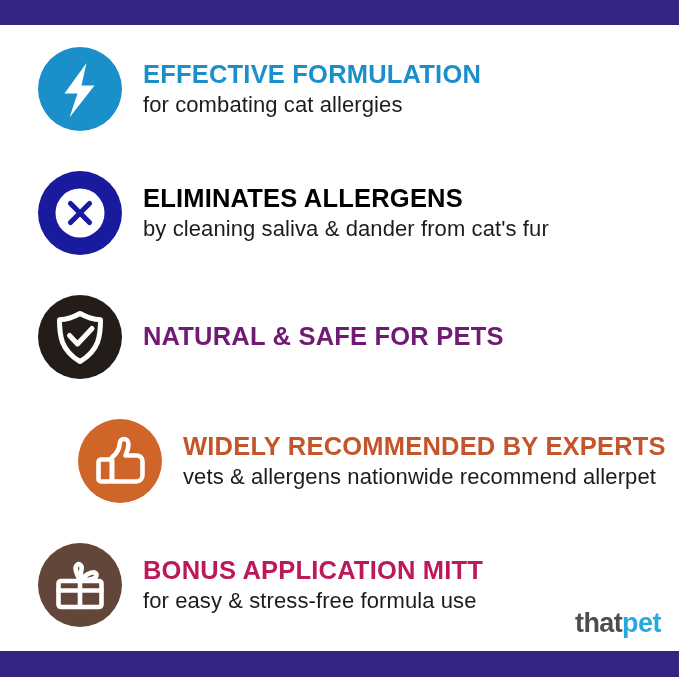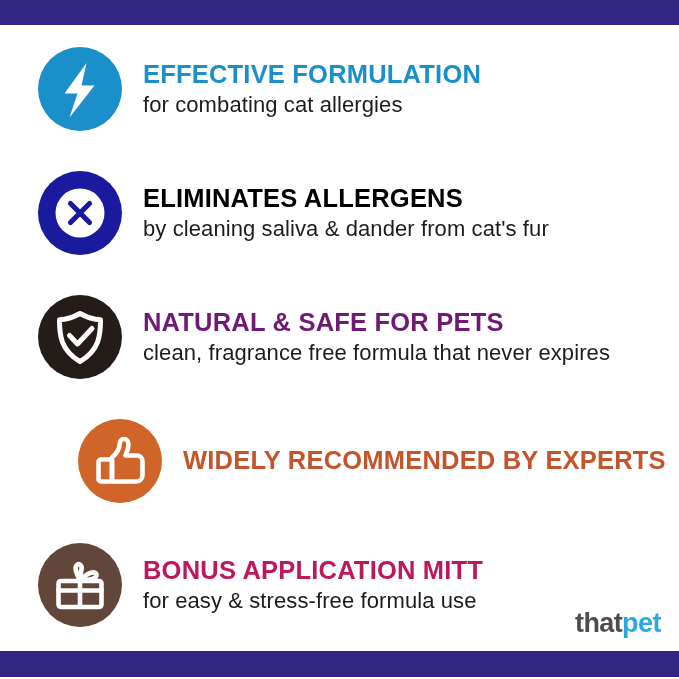--- a/index.html
+++ b/index.html
@@ -146,37 +146,37 @@
       <div class="icon-badge">
         <svg width="84" height="84" viewBox="0 0 84 84" aria-hidden="true">
           <circle cx="42" cy="42" r="42" fill="#241c18"></circle>
           <path d="M42 18.5 C34 23 27 24.5 21.5 24.8 C21.5 40 22.5 55 42 66.5
                    C61.5 55 62.5 40 62.5 24.8 C57 24.5 50 23 42 18.5 Z" fill="none" stroke="#ffffff" stroke-width="5" stroke-linejoin="round"></path>
           <path d="M31.5 40.5 L39.5 49 L54 33.5" fill="none" stroke="#ffffff" stroke-width="5" stroke-linecap="round" stroke-linejoin="round"></path>
         </svg>
       </div>
       <div class="feature-text">
         <div class="feature-title" style="color:#701a75">NATURAL &amp; SAFE FOR PETS</div>
-        <div class="feature-sub">clean, fragrance free formula that never expires</div>
       </div>
     </div>
 
     <div class="feature-row row-3">
       <div class="icon-badge">
         <svg width="84" height="84" viewBox="0 0 84 84" aria-hidden="true">
           <circle cx="42" cy="42" r="42" fill="#d0652a"></circle>
           <path d="M34 38.5 C38.5 34.5 41.5 30 41.5 25.5 C41.5 22 43.5 20 46 20
                    C48.5 20 50.5 22 50.5 25.5 C50.5 29.5 49 33.5 47.5 36.5
                    L58.5 36.5 C62 36.5 64.5 39 64.5 42.5 L64.5 56
                    C64.5 59.5 62 62.5 58.5 62.5 L34 62.5 Z" fill="none" stroke="#ffffff" stroke-width="4.6" stroke-linejoin="round"></path>
           <rect x="20.5" y="40.5" width="13.5" height="22" rx="2.6" fill="none" stroke="#ffffff" stroke-width="4.6" stroke-linejoin="round"></rect>
         </svg>
       </div>
       <div class="feature-text">
         <div class="feature-title" style="color:#c4552a">WIDELY RECOMMENDED BY EXPERTS</div>
+        <div class="feature-sub">vets &amp; allergens nationwide recommend allerpet</div>
       </div>
     </div>
 
     <div class="feature-row row-4">
       <div class="icon-badge">
         <svg width="84" height="84" viewBox="0 0 84 84" aria-hidden="true">
           <circle cx="42" cy="42" r="42" fill="#63463a"></circle>
           <g fill="none" stroke="#ffffff" stroke-width="4.6" stroke-linejoin="round" stroke-linecap="round">
             <rect x="20.5" y="38" width="43" height="26" rx="2.5"></rect>
             <line x1="20.5" y1="47.5" x2="63.5" y2="47.5"></line>

